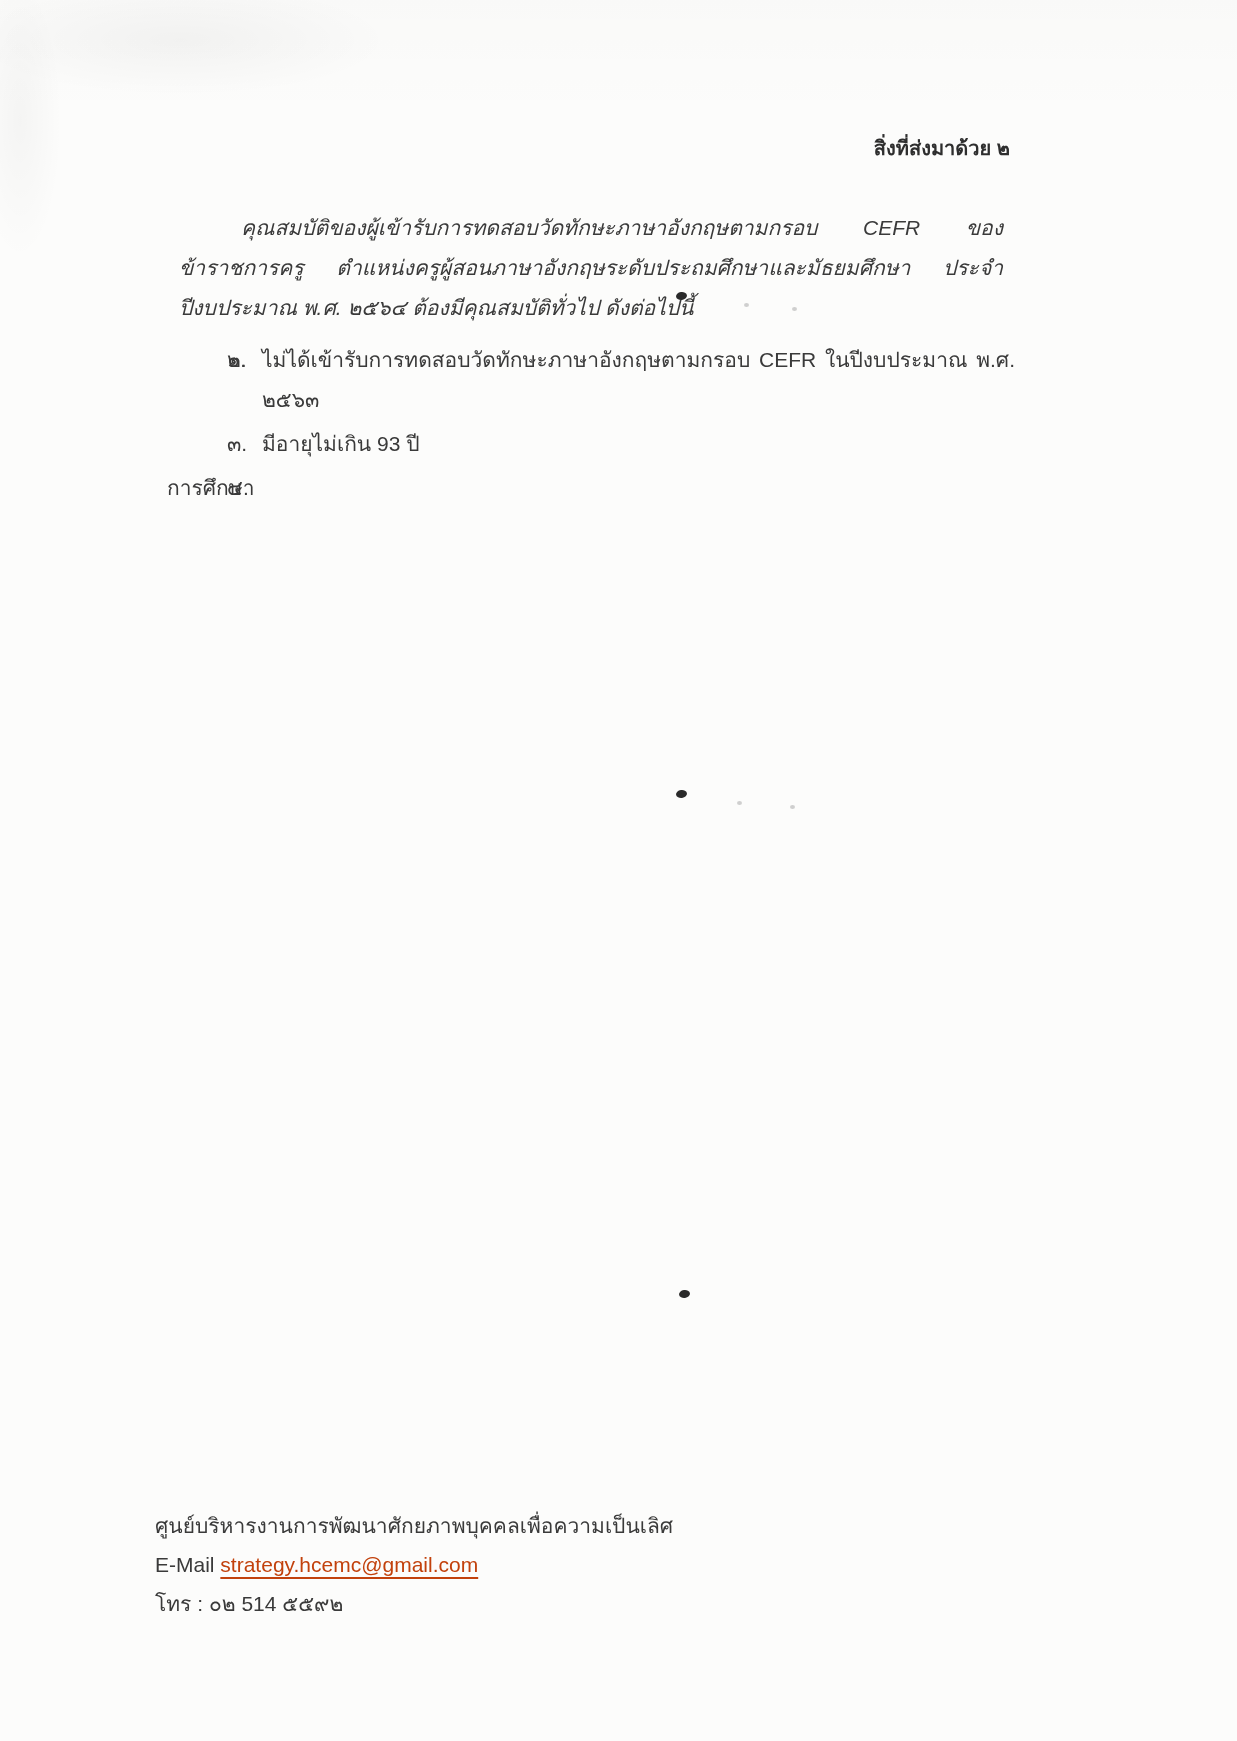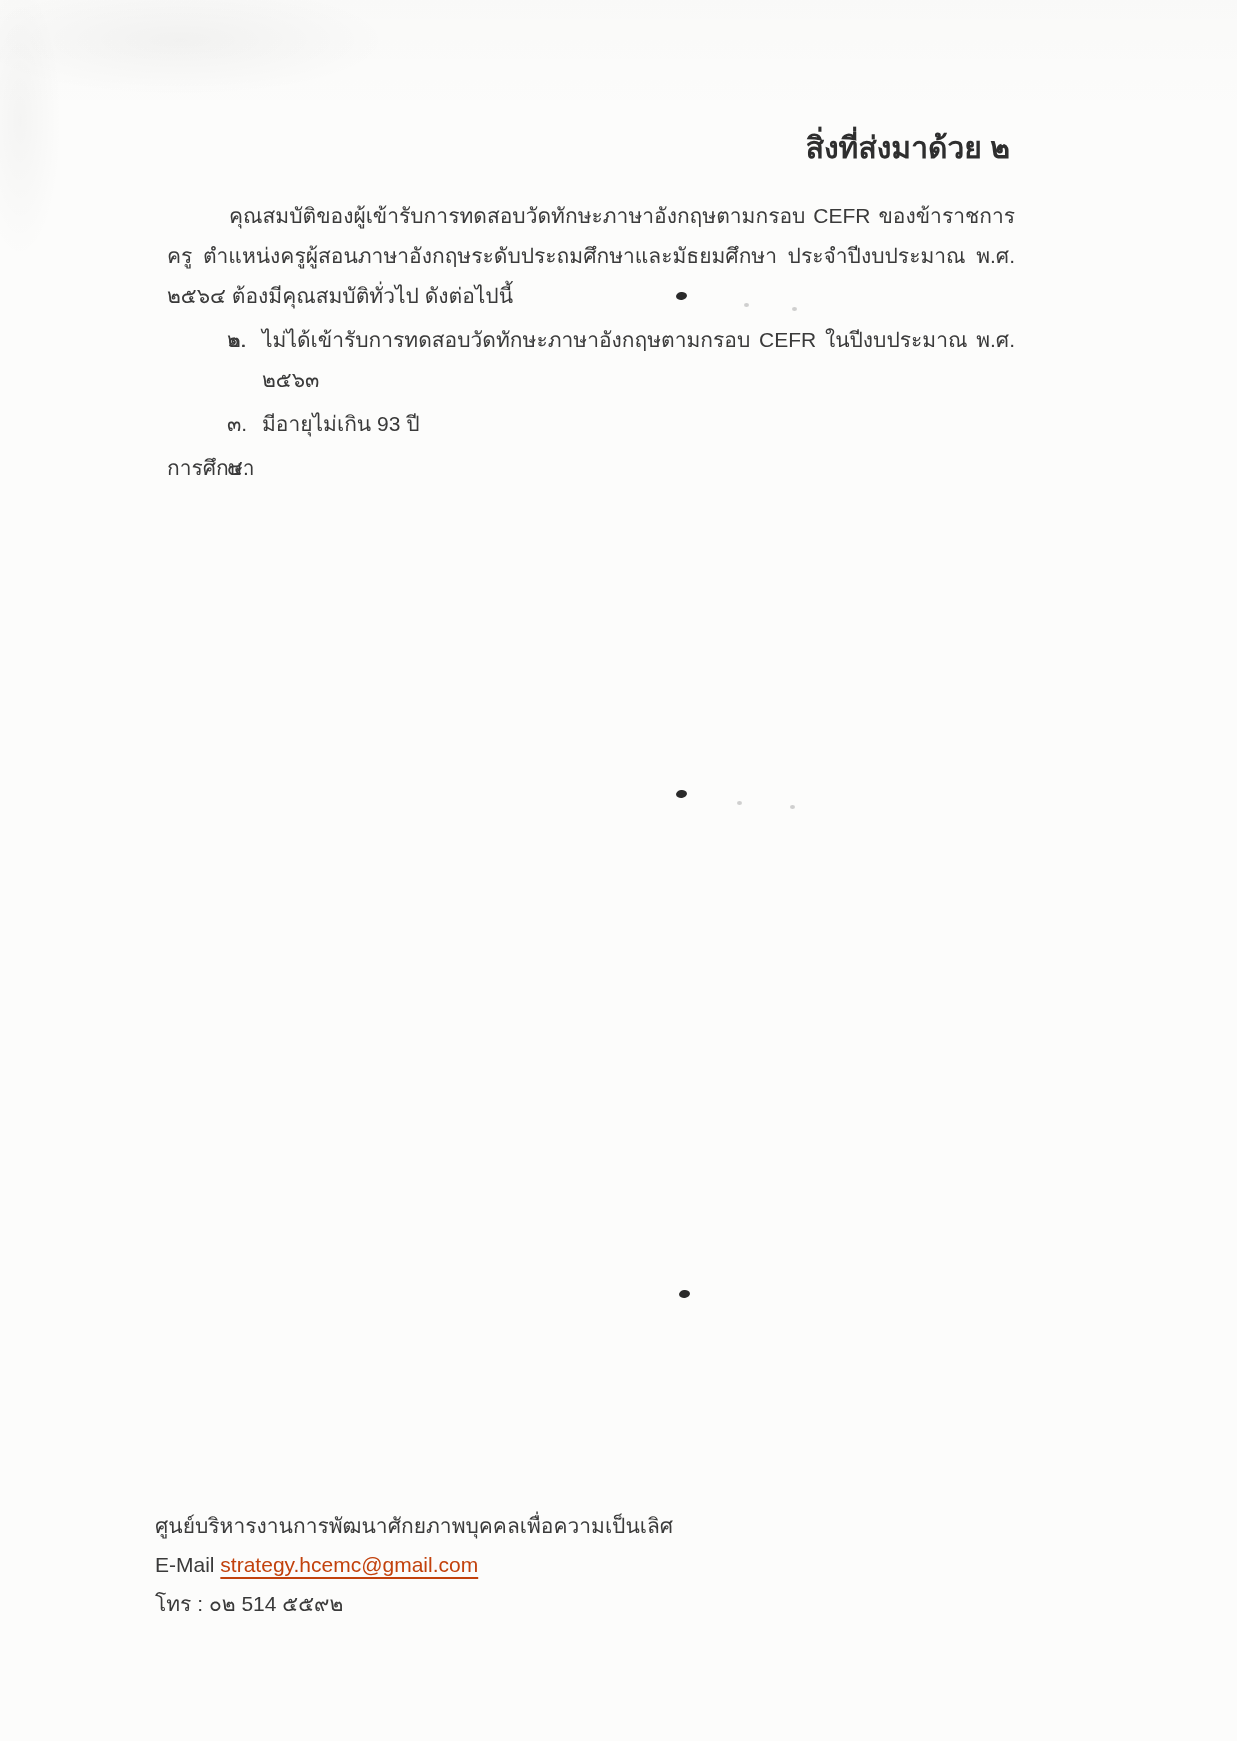--- a/index.html
+++ b/index.html
@@ -29,32 +29,33 @@
       radial-gradient(ellipse 60px 200px at 20px 120px, rgba(0,0,0,0.03), transparent 70%),
       linear-gradient(180deg, rgba(0,0,0,0.012), rgba(0,0,0,0) 120px);
     pointer-events: none;
   }
   .attachment-label {
     position: absolute;
     top: 128px;
     right: 227px;
     font-weight: bold;
     color: #2e2e2e;
-    font-size: 30px;
+    font-size: 20px;
   }
   .content {
     position: absolute;
     top: 196px;
     left: 167px;
     width: 848px;
     text-align: justify;
   }
   .intro {
-    margin: 0;
+    margin: 12px;
     text-indent: 62px;
+    font-style: italic;
   }
   .list {
     margin-top: 2px;
   }
   .list-item {
     position: relative;
     padding-left: 95px;
     margin-top: 4px;
   }
   .list-item .num {

